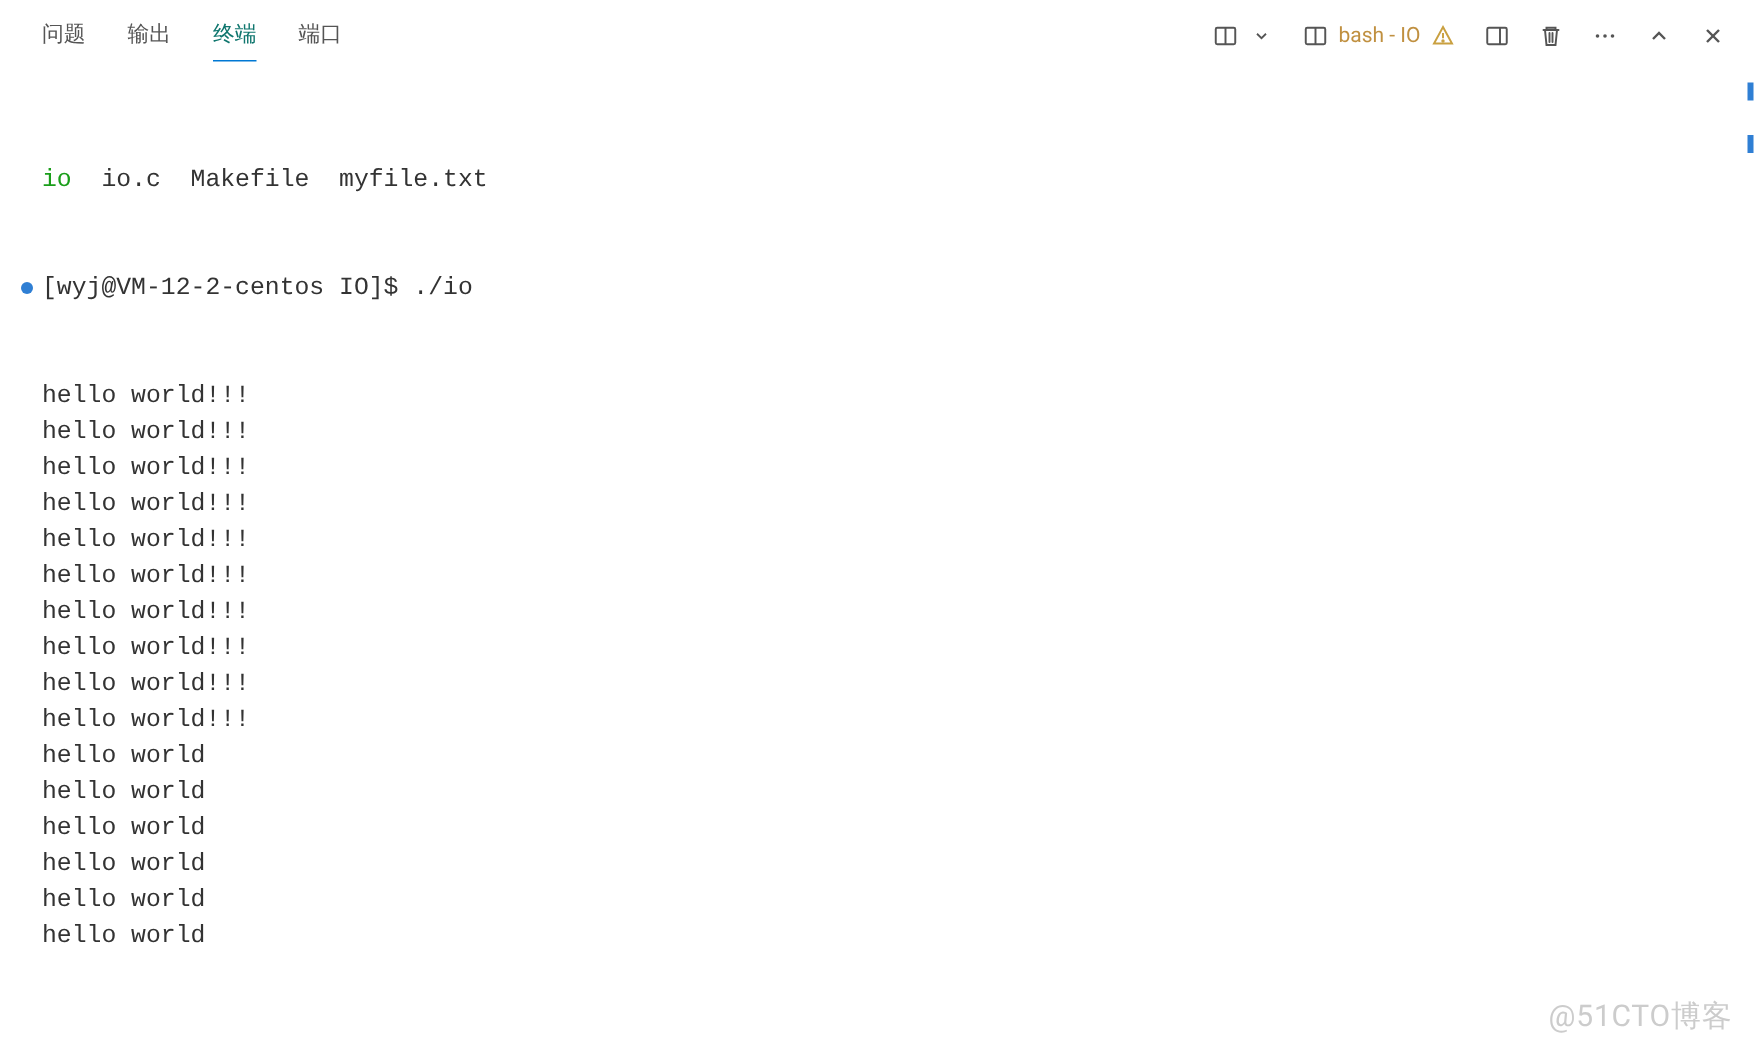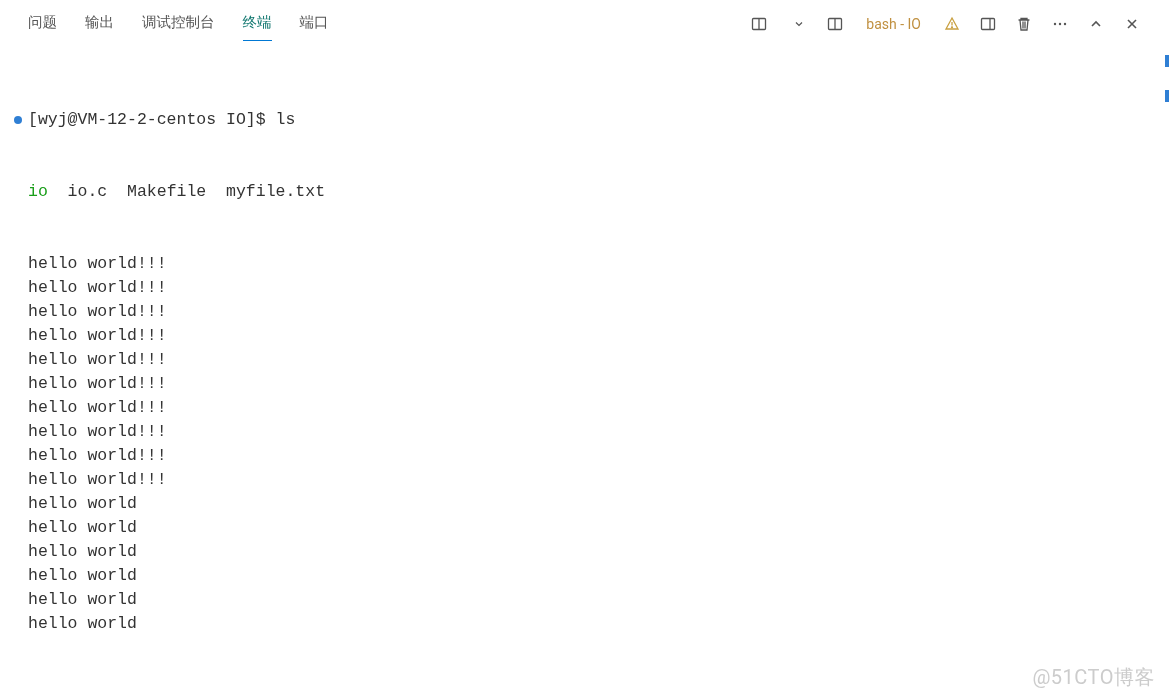--- a/index.html
+++ b/index.html
@@ -10,21 +10,21 @@
       width: 1171px;
       height: 699px;
       overflow: hidden;
       position: relative;
     }
     .panel-header {
       display: flex;
       align-items: center;
       justify-content: space-between;
       height: 48px;
-      padding: 0 28px 0 28px;
+      padding: 0 18px 0 28px;
       border-bottom: 1px solid transparent;
     }
     .tabs {
       display: flex;
       gap: 28px;
       align-items: center;
       height: 100%;
     }
     .tab {
       font-size: 14.5px;
@@ -49,21 +49,21 @@
       background: #0078d4;
     }
     .toolbar {
       display: flex;
       align-items: center;
       gap: 14px;
     }
     .tool-group {
       display: flex;
       align-items: center;
-      gap: 18px;
+      gap: 2px;
     }
     .tool-icon {
       color: #555;
       cursor: pointer;
       display: flex;
       align-items: center;
       justify-content: center;
       width: 22px;
       height: 22px;
     }
@@ -120,21 +120,20 @@
       letter-spacing: 0.5px;
     }
   </style>
 </head>
 <body>
 
 <div class="panel-header">
   <div class="tabs">
     <div class="tab">问题</div>
     <div class="tab">输出</div>
-    <div class="tab">调试控制台</div>
     <div class="tab active">终端</div>
     <div class="tab">端口</div>
   </div>
   <div class="toolbar">
     <div class="tool-group">
       <span class="tool-icon">
         <svg viewBox="0 0 16 16" fill="none" stroke="currentColor" stroke-width="1.3">
             <rect x="1.5" y="2.5" width="13" height="11" rx="1"></rect>
             <line x1="8" y1="2.5" x2="8" y2="13.5"></line>
           </svg>
@@ -187,26 +186,26 @@
     <span class="tool-icon">
       <svg viewBox="0 0 16 16" fill="none" stroke="currentColor" stroke-width="1.6">
           <line x1="4" y1="4" x2="12" y2="12"></line>
           <line x1="12" y1="4" x2="4" y2="12"></line>
         </svg>
     </span>
   </div>
 </div>
 
 <div class="terminal">
+  <div class="term-line no-bullet">
+    <span class="line-content"><span class="green">io</span><span>  io.c  Makefile  myfile.txt</span></span>
+  </div>
   <div class="term-line">
     <span class="bullet"><span class="dot dot-filled"></span></span>
-    <span class="line-content"><span>[wyj@VM-12-2-centos IO]$ </span><span>ls</span></span>
-  </div>
-  <div class="term-line no-bullet">
-    <span class="line-content"><span class="green">io</span><span>  io.c  Makefile  myfile.txt</span></span>
+    <span class="line-content"><span>[wyj@VM-12-2-centos IO]$ </span><span>./io</span></span>
   </div>
   <div id="output-lines"><div class="term-line no-bullet"><span class="line-content">hello world!!!</span></div><div class="term-line no-bullet"><span class="line-content">hello world!!!</span></div><div class="term-line no-bullet"><span class="line-content">hello world!!!</span></div><div class="term-line no-bullet"><span class="line-content">hello world!!!</span></div><div class="term-line no-bullet"><span class="line-content">hello world!!!</span></div><div class="term-line no-bullet"><span class="line-content">hello world!!!</span></div><div class="term-line no-bullet"><span class="line-content">hello world!!!</span></div><div class="term-line no-bullet"><span class="line-content">hello world!!!</span></div><div class="term-line no-bullet"><span class="line-content">hello world!!!</span></div><div class="term-line no-bullet"><span class="line-content">hello world!!!</span></div><div class="term-line no-bullet"><span class="line-content">hello world</span></div><div class="term-line no-bullet"><span class="line-content">hello world</span></div><div class="term-line no-bullet"><span class="line-content">hello world</span></div><div class="term-line no-bullet"><span class="line-content">hello world</span></div><div class="term-line no-bullet"><span class="line-content">hello world</span></div><div class="term-line no-bullet"><span class="line-content">hello world</span></div></div>
   
 </div>
 
 <div class="scroll-marker" style="top:55px;"></div>
 <div class="scroll-marker" style="top:90px;"></div>
 
 <div class="watermark">@51CTO博客</div>
 

